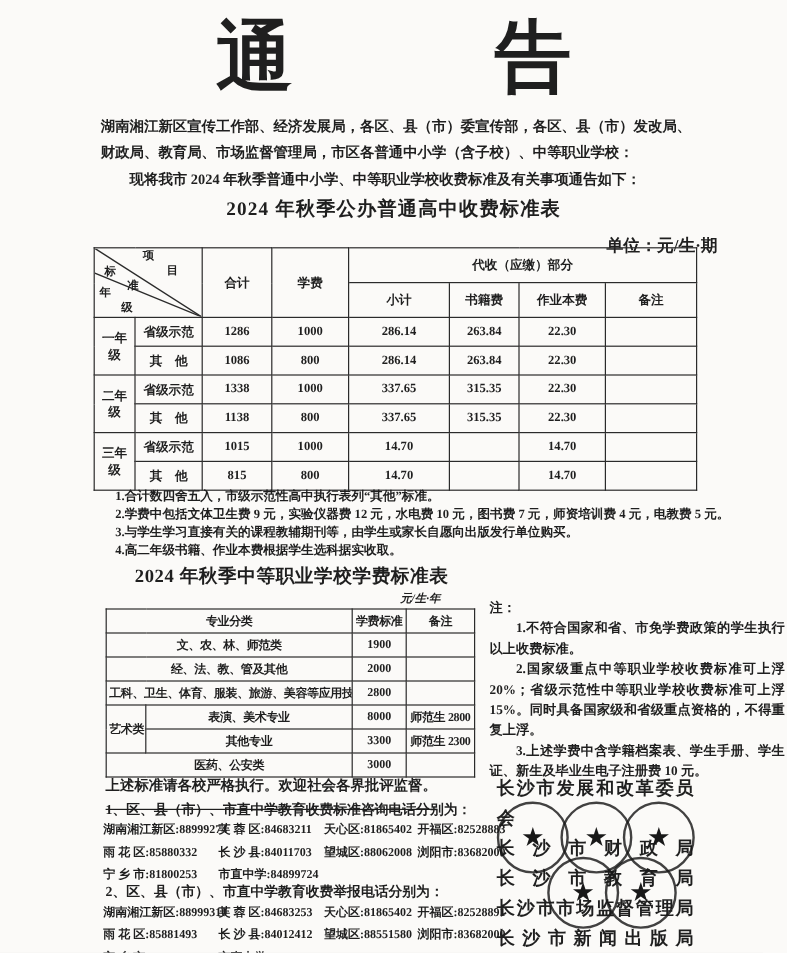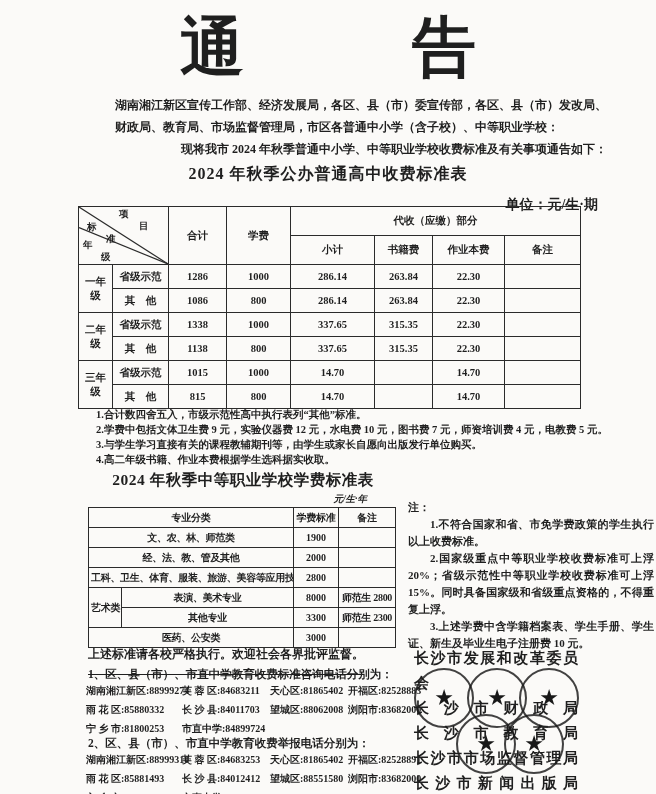--- a/index.html
+++ b/index.html
@@ -19,24 +19,23 @@
   .doc-title{
     position:absolute;top:4px;left:0;width:100%;
     display:flex;justify-content:center;gap:168px;
     font-size:64px;font-weight:bold;letter-spacing:0;
   }
   
   .intro{
     position:absolute;top:94px;left:84px;width:492px;
     font-size:12px;font-weight:bold;line-height:22px;
     text-align:justify;
-    margin-left:31px;
   }
   .intro p{margin:0;}
-  .intro .indent{text-indent:2em;text-align:right;}
+  .intro .indent{text-indent:2em;text-align:left;}
   
   .t1-title{
     position:absolute;top:164px;left:0;width:100%;
     text-align:center;font-size:16px;font-weight:bold;letter-spacing:1px;
   }
   .unit1{
     position:absolute;top:196px;right:58px;
     font-size:14px;font-weight:bold;
   }
   table{border-collapse:collapse;table-layout:fixed;}

